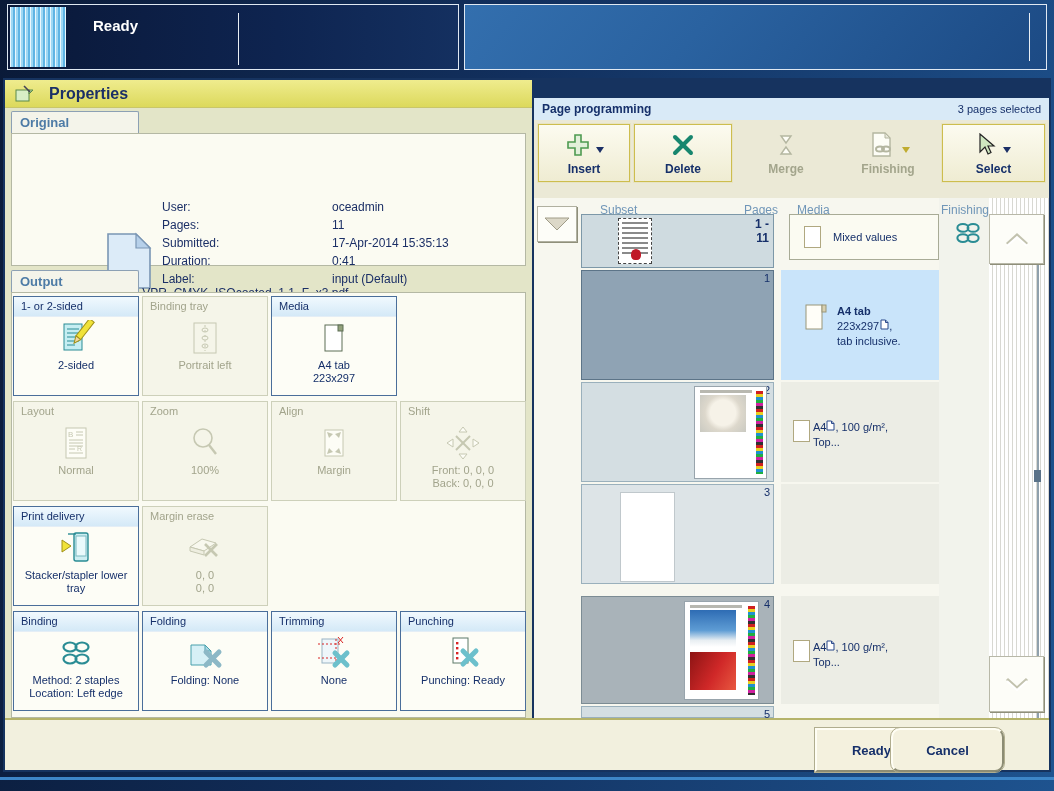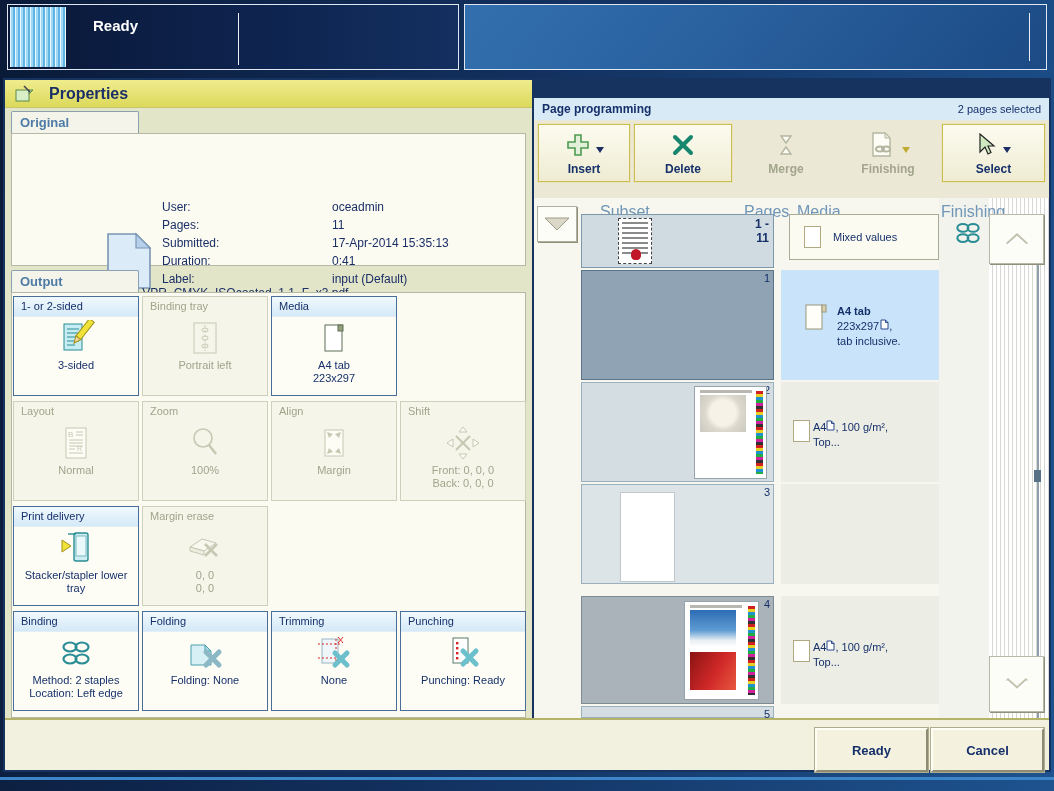--- a/index.html
+++ b/index.html
@@ -58,21 +58,21 @@
     justify-content:flex-end;padding-bottom:5px;background:linear-gradient(#fcfbf0,#efecd2);
     border:1px solid #cdbd4e;box-shadow:0 0 0 1px #e8e4c2;}
   .tb .lbl{font-size:12px;font-weight:bold;color:#16306a;margin-top:3px;}
   .tb.disabled{background:transparent;border-color:transparent;box-shadow:none;}
   .tb.disabled .lbl{color:#a3a58c;}
   .tb .ic{position:relative;height:26px;display:flex;align-items:center;}
   .dd{width:0;height:0;border-left:4px solid transparent;border-right:4px solid transparent;
     border-top:6px solid #1b2f66;margin-left:5px;margin-top:8px;}
   .dd.olive{border-top-color:#c0ac30;}
   .pp-list{position:absolute;left:529px;top:118px;width:515px;height:520px;background:#f7f7ef;}
-  .colhead{position:absolute;top:5px;font-size:16px;color:#7096b8;}
+  .colhead{position:absolute;top:5px;font-size:12px;color:#7096b8;}
   .gutter-btn{position:absolute;left:3px;top:8px;width:40px;height:36px;background:#fdfdf8;
     border:1px solid #b0b0a0;box-shadow:1px 1px 0 #8f8f7a;display:flex;align-items:center;justify-content:center;}
   .fin-band{position:absolute;left:405px;top:0;width:50px;height:520px;background:#f2f3ec;}
   .cell{position:absolute;border:1px solid #7d98a8;}
   .sum-subset{left:47px;top:16px;width:193px;height:54px;background:#cfdbe0;}
   .sum-pages{position:absolute;right:4px;top:2px;text-align:right;font-size:12px;font-weight:bold;color:#16306a;line-height:14px;}
   .sum-thumb{position:absolute;left:36px;top:3px;width:34px;height:46px;background:#fff;border:1px dashed #444;}
   .sum-thumb .lines{position:absolute;left:3px;top:3px;right:3px;height:32px;
     background:repeating-linear-gradient(180deg,#8a8a8a 0 2px,transparent 2px 5px);}
   .sum-thumb .blob{position:absolute;left:12px;bottom:3px;width:10px;height:11px;background:#c01828;border-radius:50% 50% 40% 40%;}
@@ -123,21 +123,21 @@
     box-shadow:1px 1px 0 #8f8f7a;display:flex;align-items:center;justify-content:center;}
   .sc-up{top:16px;height:50px;}
   .sc-dn{top:458px;height:56px;}
   
   .bottom-bar{position:absolute;left:0;top:638px;width:1044px;height:52px;background:#f2f0de;
     border-top:2px solid #b5b36a;}
   .fbtn{position:absolute;top:8px;width:113px;height:44px;background:#f4f1de;
     border:2px solid;border-color:#fffef4 #8c8c74 #8c8c74 #fffef4;outline:1px solid #b0ad8e;
     color:#16306a;font-weight:bold;font-size:13px;font-family:"Liberation Sans",sans-serif;}
   .f-ready{left:810px;}
-  .f-cancel{left:926px;}
+  .f-cancel{left:886px;border-radius:9px;}
   .bottom-glow{position:absolute;left:0;top:777px;width:1054px;height:3px;background:#3d86c8;}
 </style>
 </head>
 <body>
 
 <div class="screen">
 
   <div class="sb-panel sb-left">
     <div class="sb-stripe"></div>
     <div class="sb-ready">Ready</div>
@@ -204,21 +204,21 @@
               <line x1="11" y1="17" x2="23" y2="17"></line>
               <line x1="11" y1="21" x2="23" y2="21"></line>
               <line x1="11" y1="25" x2="19" y2="25"></line>
             </g>
             <g transform="rotate(38 24 14)">
               <rect x="22" y="-4" width="6" height="22" fill="#f0e238" stroke="#a09018"></rect>
               <polygon points="22,18 28,18 25,25" fill="#f4d8a0" stroke="#a09018"></polygon>
             </g>
           </svg>
         </div>
-      <div class="tile-value">3-sided</div>
+      <div class="tile-value">2-sided</div>
     </div>
     <div class="tile c2 r1">
       <div class="tile-head">Binding tray</div>
       <div class="tile-icon">
           <svg viewBox="0 0 40 36" width="40" height="36" stroke="#c6c8b2" fill="none">
             <rect x="9" y="3" width="22" height="30"></rect>
             <line x1="20" y1="5" x2="20" y2="31" stroke-dasharray="2 3"></line>
             <ellipse cx="20" cy="10" rx="3" ry="2"></ellipse>
             <ellipse cx="20" cy="18" rx="3" ry="2"></ellipse>
             <ellipse cx="20" cy="26" rx="3" ry="2"></ellipse>
@@ -396,21 +396,21 @@
               <line x1="20" y1="16" x2="33" y2="29"></line>
               <line x1="33" y1="16" x2="20" y2="29"></line>
             </g>
           </svg>
         </div>
       <div class="tile-value">Punching: Ready</div>
     </div>
 
     <div class="pp-header">
       <span class="t">Page programming</span>
-      <span class="s">2 pages selected</span>
+      <span class="s">3 pages selected</span>
     </div>
 
     <div class="pp-toolbar">
       <button class="tb" style="left:4px;width:92px;">
         <span class="ic">
             <span><svg viewBox="0 0 26 26" width="26" height="26">
                 <path d="M10 3 h6 v7 h7 v6 h-7 v7 h-6 v-7 h-7 v-6 h7 z" fill="#e2f0da" stroke="#4e9a50" stroke-width="1.6"></path>
               </svg></span>
             <span class="dd"></span>
           </span>

